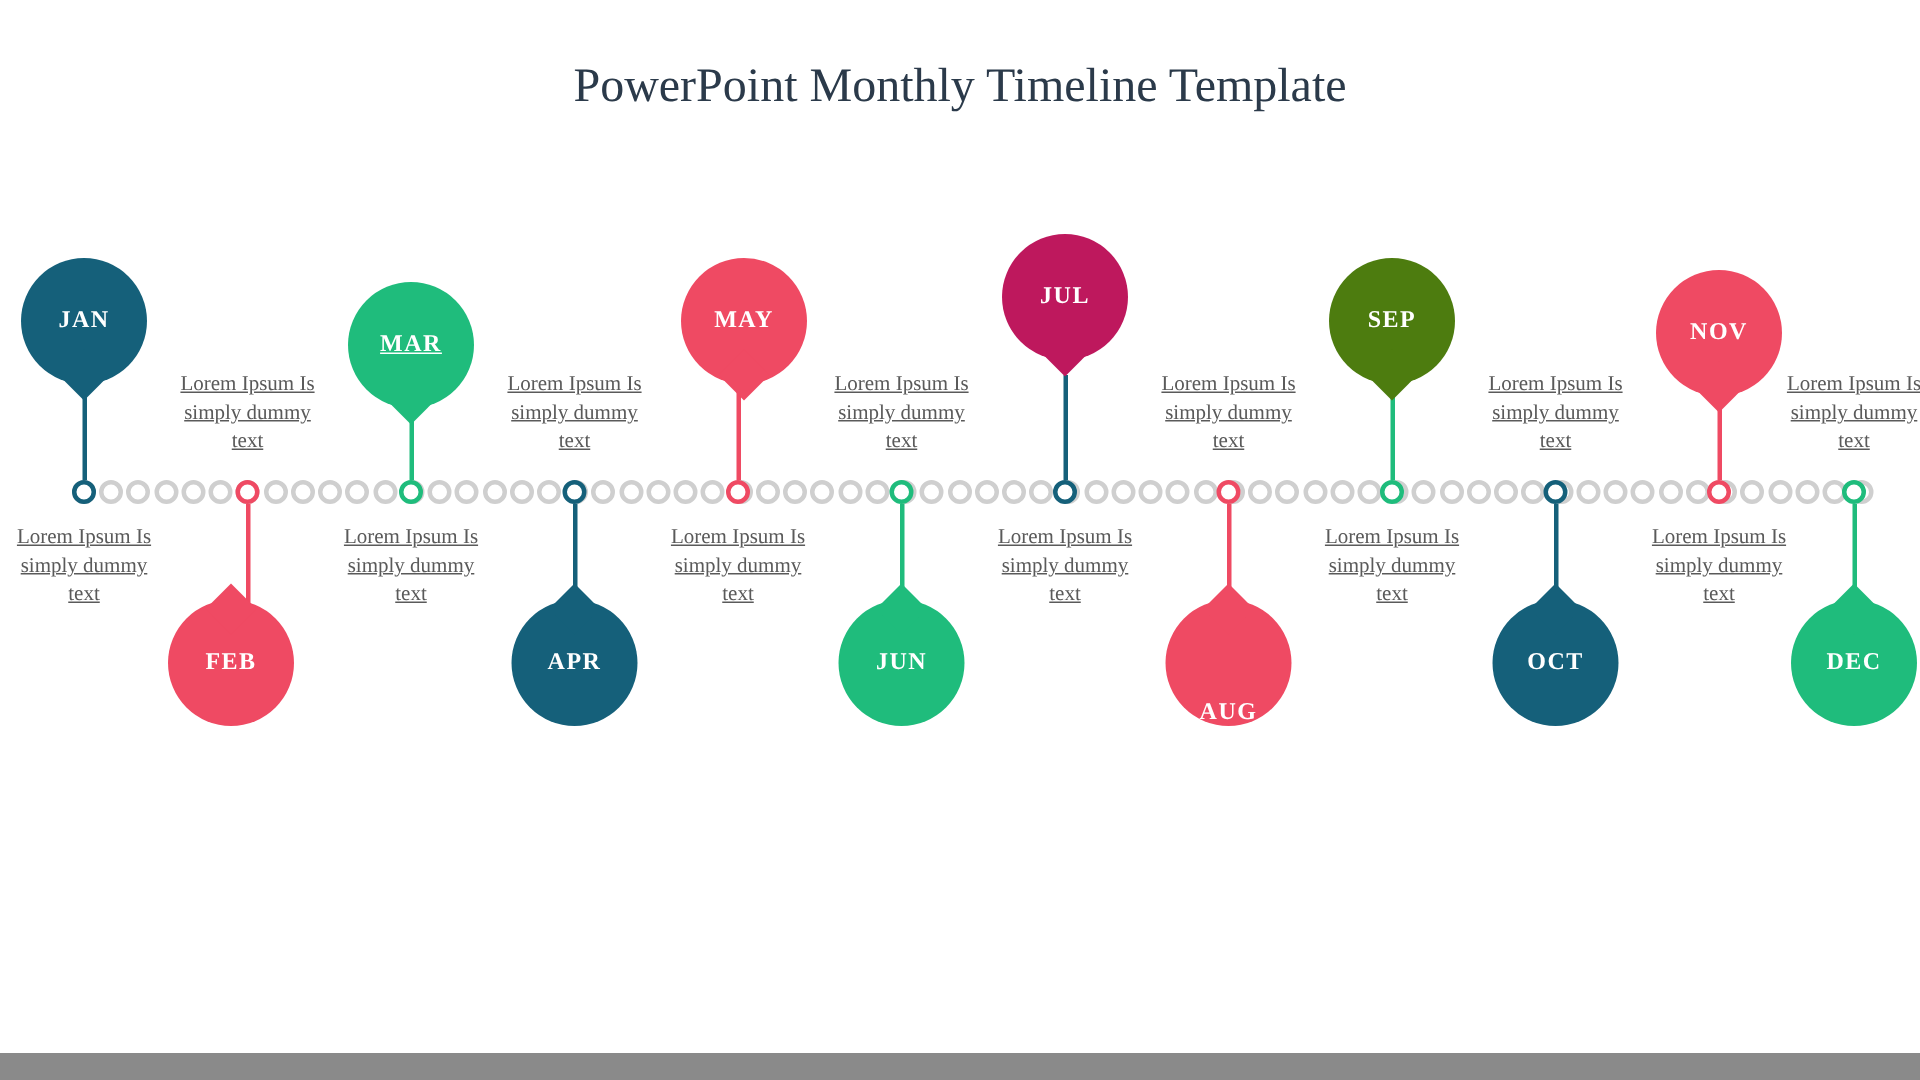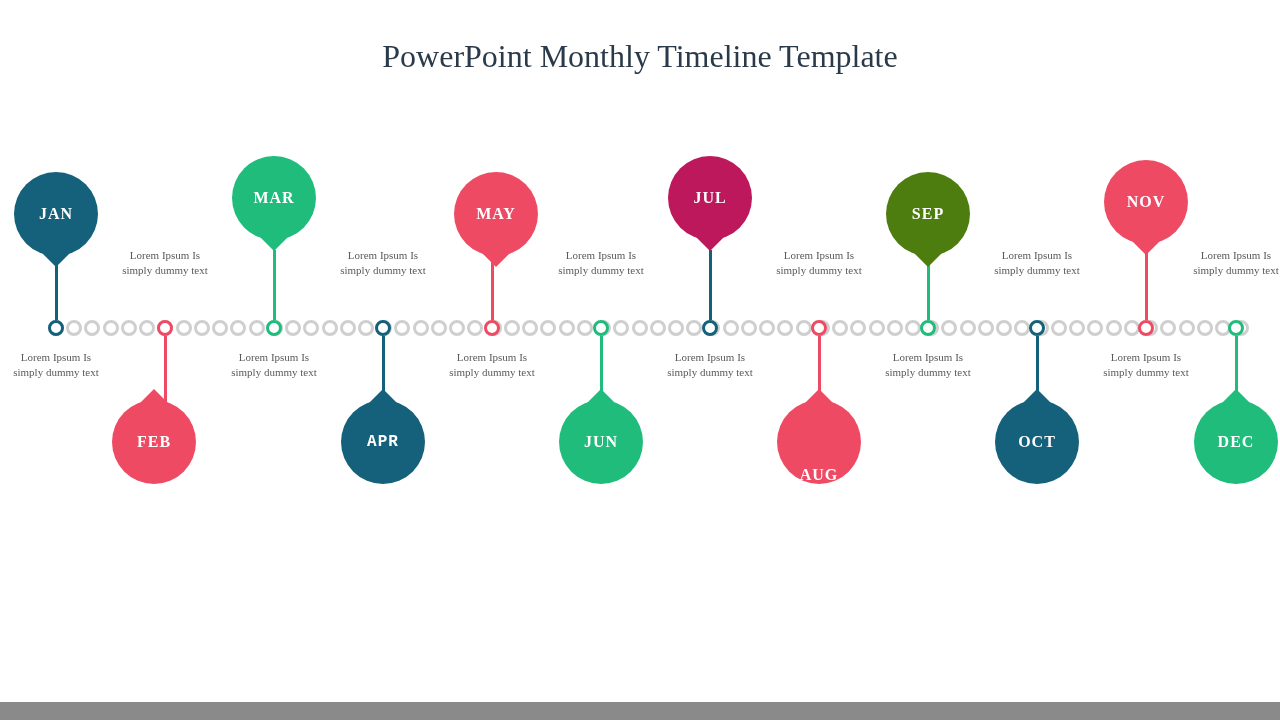--- a/index.html
+++ b/index.html
@@ -82,25 +82,26 @@
     top: -6px;
     left: 50%;
     transform: translateX(-50%) rotate(45deg);
     width: 24px; height: 24px;
     background: inherit;
     z-index: -1;
   }
   .desc {
     position: absolute;
     width: 100px;
-    font-size: 11px;
+    font-size: 14px;
     color: #5a5a5a;
     text-align: center;
     line-height: 1.35;
     z-index: 3;
+    text-decoration: underline;
   }
   .footer-bar {
     position: absolute;
     bottom: 0; left: 0; right: 0;
     height: 18px;
     background: #8a8a8a;
   }
 </style>
 </head>
 <body>
@@ -184,27 +185,27 @@
       </div>
       <div class="desc" style="left: 6px; top: 350px;">Lorem Ipsum Is simply dummy text</div>
       <div class="node" style="left: 157px; border-color: rgb(239, 74, 99);"></div>
       <div class="stem" style="left: 164px; background: rgb(239, 74, 99); top: 336px; height: 70px;"></div>
       <div class="pin down" style="background: rgb(239, 74, 99); left: 112px; top: 400px;">
         <span>FEB</span>
       </div>
       <div class="desc" style="left: 115px; top: 248px;">Lorem Ipsum Is simply dummy text</div>
       <div class="node" style="left: 266px; border-color: rgb(31, 188, 124);"></div>
       <div class="stem" style="left: 273px; background: rgb(31, 188, 124); top: 250px; height: 70px;"></div>
-      <div class="pin up" style="background: rgb(31, 188, 124); left: 232px; top: 156px;">
+      <div class="pin up" style="background: rgb(31, 188, 124); left: 232px; top: 188px; text-decoration: underline;">
         <span>MAR</span>
       </div>
       <div class="desc" style="left: 224px; top: 350px;">Lorem Ipsum Is simply dummy text</div>
       <div class="node" style="left: 375px; border-color: rgb(21, 96, 122);"></div>
       <div class="stem" style="left: 382px; background: rgb(21, 96, 122); top: 336px; height: 70px;"></div>
-      <div class="pin down" style="background: rgb(21, 96, 122); left: 341px; top: 400px; font-family: Liberation Mono, monospace;">
+      <div class="pin down" style="background: rgb(21, 96, 122); left: 341px; top: 400px;">
         <span>APR</span>
       </div>
       <div class="desc" style="left: 333px; top: 248px;">Lorem Ipsum Is simply dummy text</div>
       <div class="node" style="left: 484px; border-color: rgb(239, 74, 99);"></div>
       <div class="stem" style="left: 491px; background: rgb(239, 74, 99); top: 250px; height: 70px;"></div>
       <div class="pin up" style="background: rgb(239, 74, 99); left: 454px; top: 172px;">
         <span>MAY</span>
       </div>
       <div class="desc" style="left: 442px; top: 350px;">Lorem Ipsum Is simply dummy text</div>
       <div class="node" style="left: 593px; border-color: rgb(31, 188, 124);"></div>
@@ -232,21 +233,21 @@
       </div>
       <div class="desc" style="left: 878px; top: 350px;">Lorem Ipsum Is simply dummy text</div>
       <div class="node" style="left: 1029px; border-color: rgb(21, 96, 122);"></div>
       <div class="stem" style="left: 1036px; background: rgb(21, 96, 122); top: 336px; height: 70px;"></div>
       <div class="pin down" style="background: rgb(21, 96, 122); left: 995px; top: 400px;">
         <span>OCT</span>
       </div>
       <div class="desc" style="left: 987px; top: 248px;">Lorem Ipsum Is simply dummy text</div>
       <div class="node" style="left: 1138px; border-color: rgb(239, 74, 99);"></div>
       <div class="stem" style="left: 1145px; background: rgb(239, 74, 99); top: 250px; height: 70px;"></div>
-      <div class="pin up" style="background: rgb(239, 74, 99); left: 1104px; top: 160px;">
+      <div class="pin up" style="background: rgb(239, 74, 99); left: 1104px; top: 180px;">
         <span>NOV</span>
       </div>
       <div class="desc" style="left: 1096px; top: 350px;">Lorem Ipsum Is simply dummy text</div>
       <div class="node" style="left: 1228px; border-color: rgb(31, 188, 124);"></div>
       <div class="stem" style="left: 1235px; background: rgb(31, 188, 124); top: 336px; height: 70px;"></div>
       <div class="pin down" style="background: rgb(31, 188, 124); left: 1194px; top: 400px; justify-content: center;">
         <span>DEC</span>
       </div>
       <div class="desc" style="left: 1186px; top: 248px;">Lorem Ipsum Is simply dummy text</div>
     </div>

